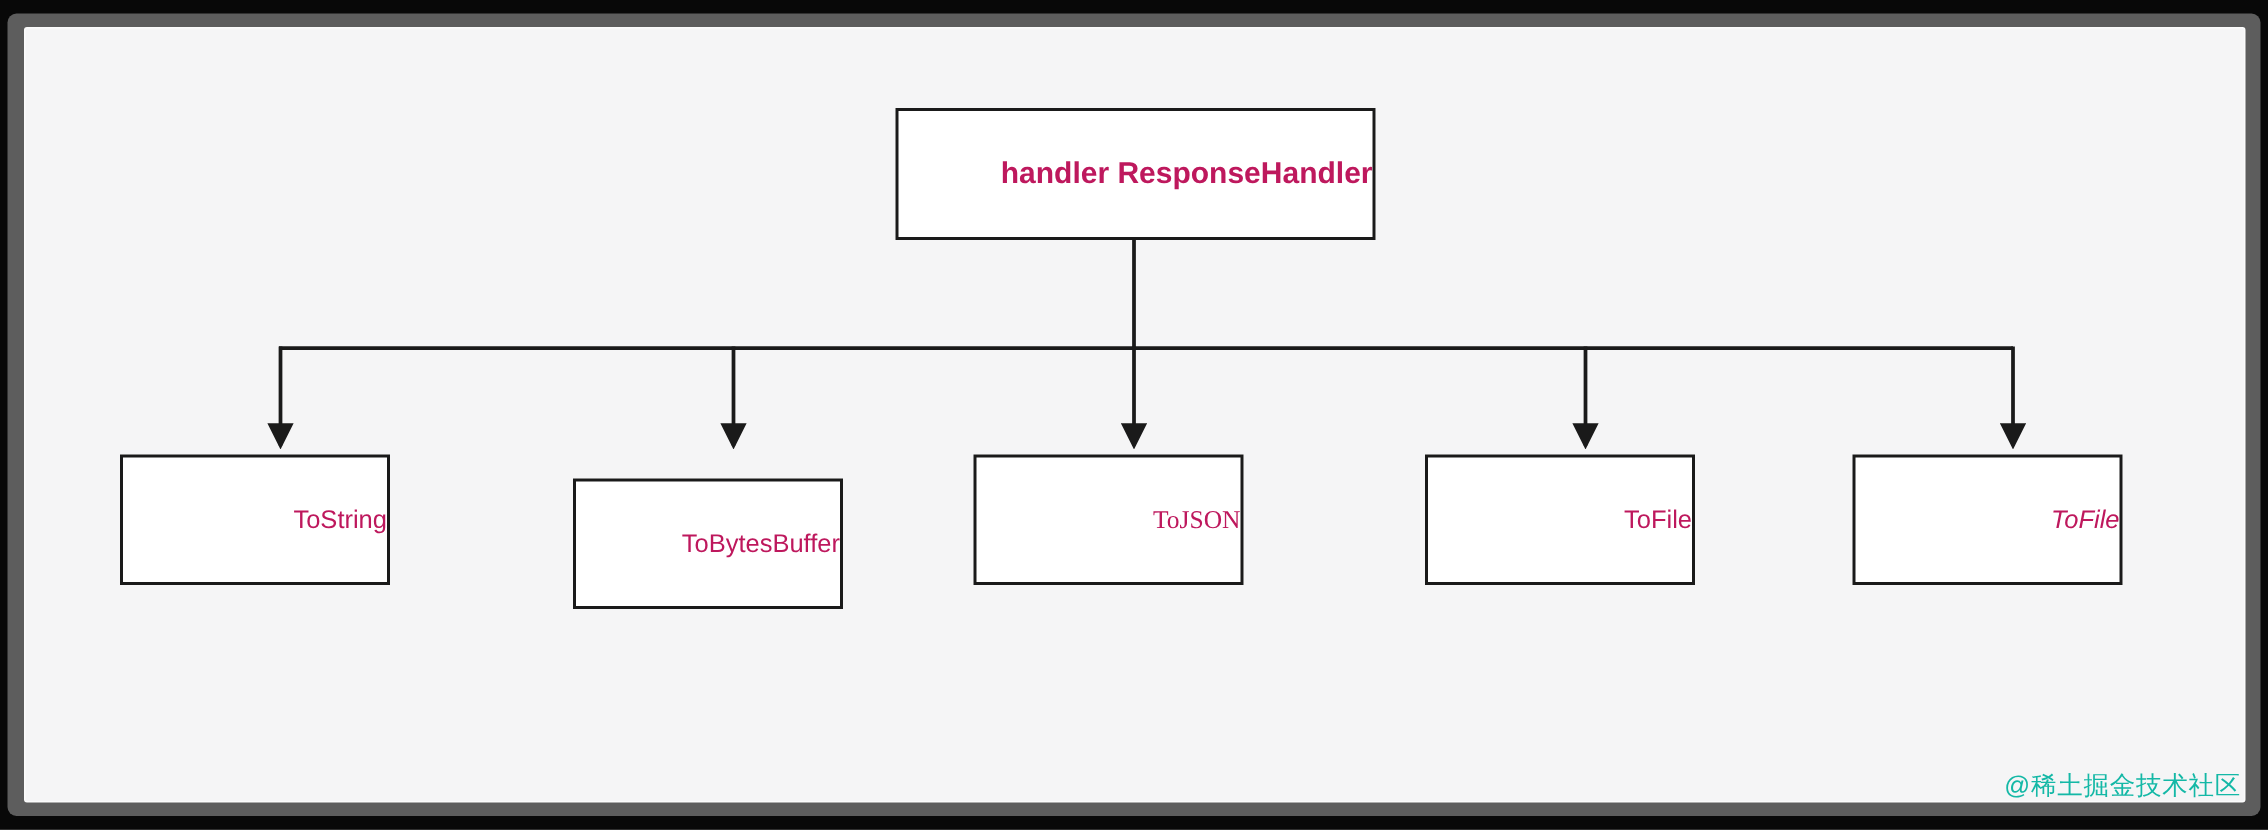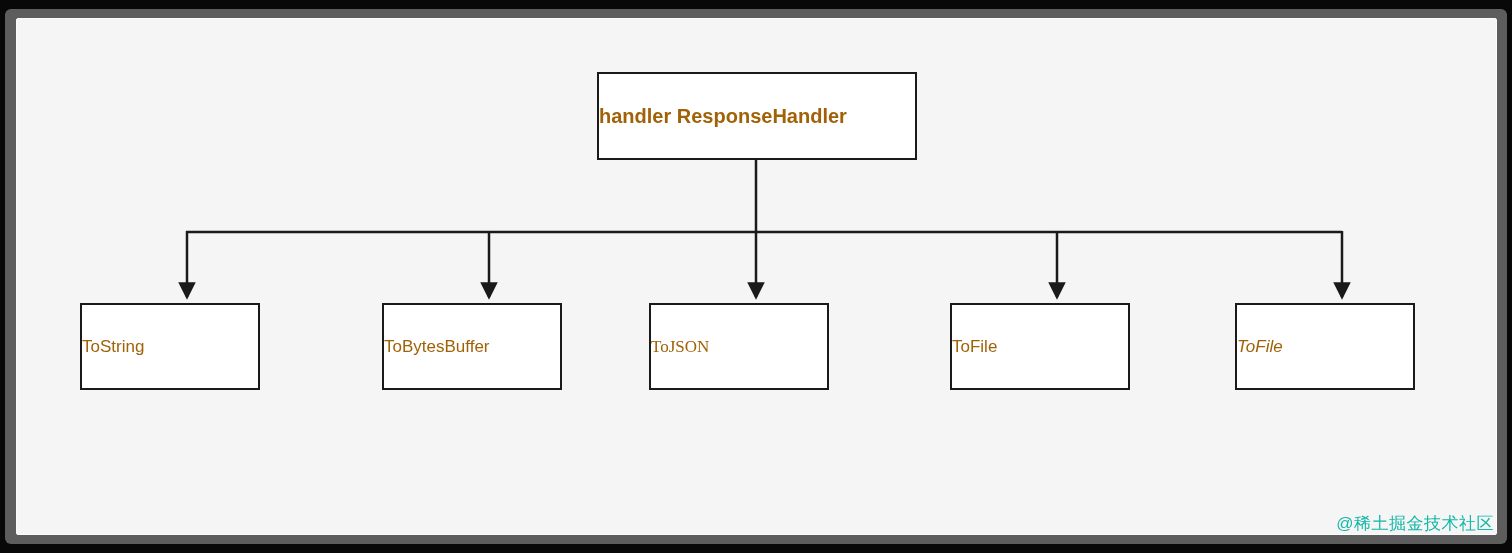--- a/index.html
+++ b/index.html
@@ -33,37 +33,37 @@
     width: 1512px; height: 553px;
     pointer-events: none;
   }
   .node {
     position: absolute;
     box-sizing: border-box;
     background: #ffffff;
     border: 2px solid #1a1a1a;
     display: flex;
     align-items: center;
-    justify-content: flex-start;
-    color: #a16207;
+    justify-content: flex-end;
+    color: #be185d;
     text-align: center;
   }
   .node.root {
     left: 597px; top: 72px;
     width: 320px; height: 88px;
     font-weight: bold;
     font-size: 20px;
   }
   .node.child {
     top: 303px;
     width: 180px; height: 87px;
     font-size: 17px;
   }
   .child-0 { left: 80px; }
-  .child-1 { left: 382px; }
+  .child-1 { left: 382px; margin-top: 16px; }
   .child-2 { left: 649px; font-family: Liberation Serif, serif; }
   .child-3 { left: 950px; }
   .child-4 { left: 1235px; font-style: italic; }
   .watermark {
     position: absolute;
     right: 18px;
     top: 512px;
     font-size: 17px;
     color: #14b8a6;
     letter-spacing: 0.5px;

